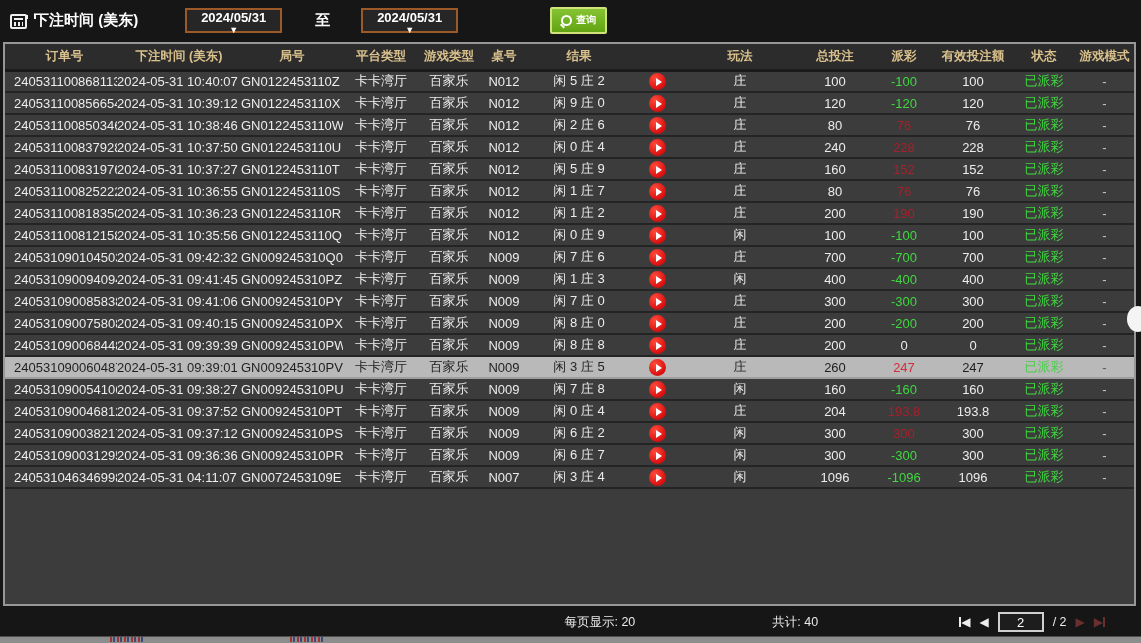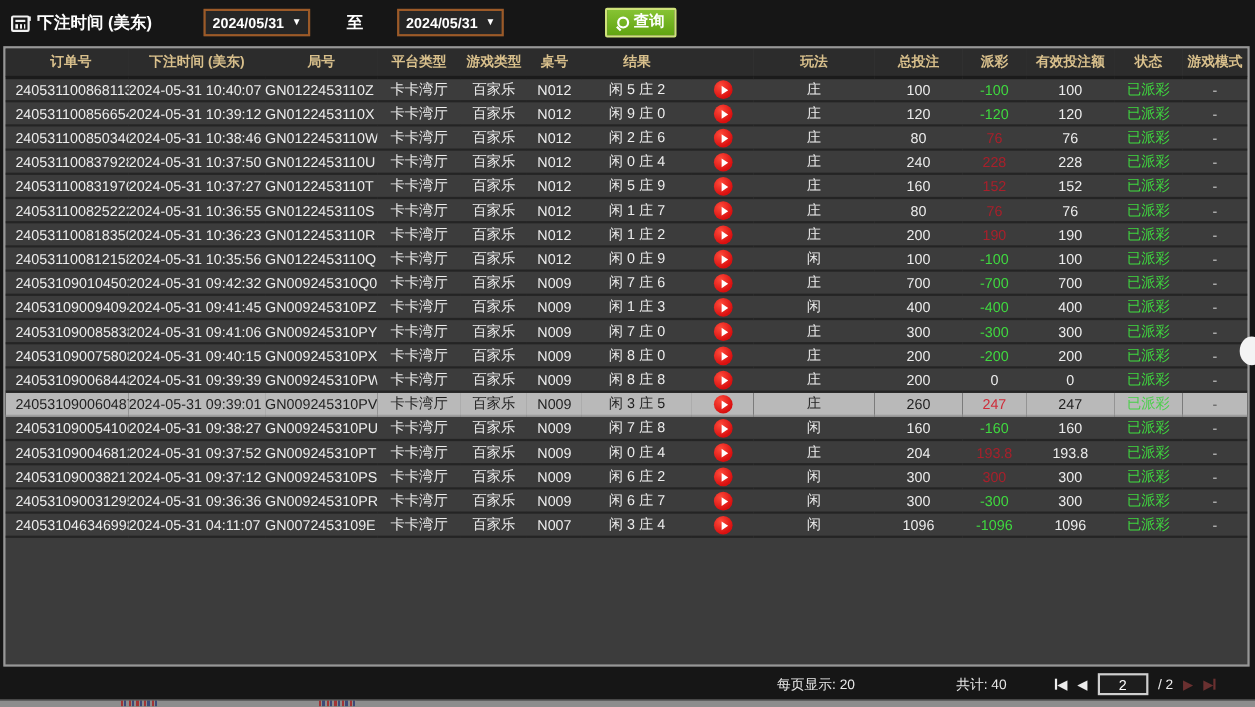--- a/index.html
+++ b/index.html
@@ -16,33 +16,33 @@
   .cal-icon { width:17px; height:15px; border:2px solid #f0f0f0; border-radius:2px;
               position:relative; margin-top:3px; }
   .cal-icon:before { content:""; position:absolute; left:2px; right:2px; top:2px; height:2px; background:#f0f0f0; }
   .cal-icon:after  { content:""; position:absolute; left:2px; right:2px; top:6px; height:4px;
                      background:repeating-linear-gradient(90deg,#f0f0f0 0 2px,transparent 2px 4px); }
   .cal-legs { position:absolute; top:-1px; left:14px; width:10px; height:4px;
               border-left:2px solid #f0f0f0; border-right:2px solid #f0f0f0; }
   .tb-title { font-size:15px; font-weight:bold; color:#ffffff; margin-left:7px; }
   .date-select { margin-left:47px; width:97px; height:25px; background:#262626;
                  border:2px solid #9c5a28; display:flex; align-items:center;
-                 justify-content:space-between; padding:0 6px; cursor:pointer; }
+                 justify-content:space-between; padding:0 6px; cursor:pointer;flex-direction:column; }
   .date-select .dval { font-size:13px; font-weight:bold; color:#ffffff; }
   .date-select .darr { font-size:9px; color:#ffffff; }
   .to-label { font-size:15px; font-weight:bold; color:#ffffff; margin-left:33px; }
   .date-select.second { margin-left:31px; }
   .query-btn { margin-left:92px; height:27px; padding:0 9px;
                background:linear-gradient(#86c333,#61a411);
                border:2px solid #cfe37a; border-radius:2px;
                display:flex; align-items:center; gap:4px; cursor:pointer; }
   .mag-icon { width:11px; height:11px; border:2px solid #fff; border-radius:50%; position:relative; }
   .mag-icon:after { content:""; position:absolute; width:5px; height:2px; background:#fff;
                     left:-3px; top:8px; transform:rotate(45deg); }
-  .query-btn .qlabel { font-size:14px; font-weight:bold; color:#ffffff; }
+  .query-btn .qlabel { font-size:10px; font-weight:bold; color:#ffffff; }
   
   .table-wrap { position:absolute; left:3px; right:5px; top:42px; height:564px;
                 border:2px solid #979797; background:#3c3c3c; overflow:hidden; }
   table { width:100%; border-collapse:collapse; table-layout:fixed; }
   th { height:26px; background:#2c2c2c; color:#d9c08c; font-size:12.5px; font-weight:bold;
        border-bottom:3px solid #1b1b1b; text-align:center; }
   td { height:22px; font-size:13px; color:#ececec; text-align:center;
        border-bottom:2px solid #242424; white-space:nowrap; overflow:hidden; }
   tr.data-row { background:#3c3c3c; }
   th.c1, td.c1 { text-align:right; padding-left:9px; }
@@ -60,23 +60,23 @@
   .play-icon { display:inline-block; width:17px; height:17px; border-radius:50%;
                background:radial-gradient(circle at 35% 30%, #ff4a3a, #d90f0f 70%);
                position:relative; vertical-align:middle; cursor:pointer; }
   .play-icon:after { content:""; position:absolute; left:7px; top:5px;
                      border-left:6px solid #ffffff; border-top:4px solid transparent;
                      border-bottom:4px solid transparent; }
   tr.summary td { color:#e8e832; font-weight:bold; font-size:13px; background:#3c3c3c; }
   
   .footer { position:absolute; left:0; right:0; top:608px; height:28px;
             display:flex; align-items:center; justify-content:flex-end;
-            font-size:12.5px; color:#e8e8e8; }
+            font-size:12.5px; color:#e8e8e8;gap:45px; }
   .per-page { margin-right:92px; }
-  .grand-total { margin-right:44px;text-align:right; }
+  .grand-total { margin-right:96px;text-align:right; }
   .pager { display:flex; align-items:center; gap:9px; margin-right:36px; }
   .pg-btn { cursor:pointer; font-size:12px; line-height:1; display:flex; align-items:center; }
   .pg-btn .bar { display:inline-block; width:2px; height:10px; background:currentColor; }
   .pg-btn.lit { color:#ededed; }
   .pg-btn.dim { color:#6a3030; cursor:default; }
   .page-input { width:46px; height:20px; background:#1d1d1d; border:2px solid #cfcfcf;
                 color:#ffffff; font-size:13px; text-align:center; font-family:inherit; }
   .page-count { color:#ededed; }
   
   .scroll-dot { position:absolute; right:-8px; top:306px; width:22px; height:26px;

